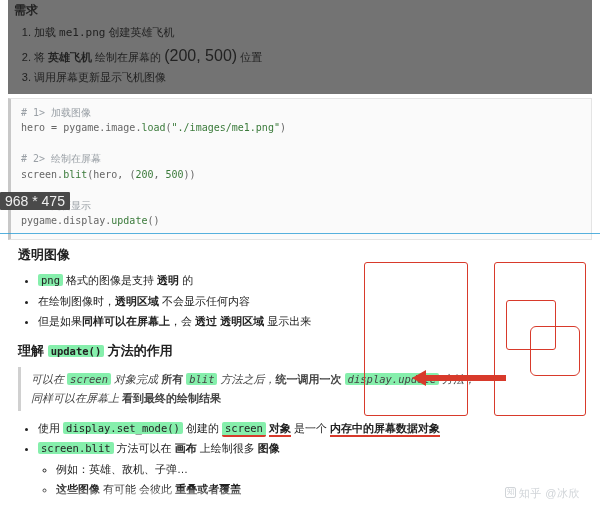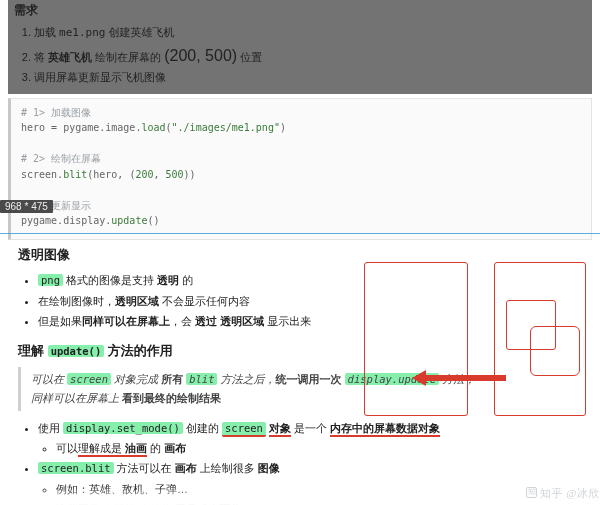--- a/index.html
+++ b/index.html
@@ -9,21 +9,21 @@
   .req-title { font-size: 12px; font-weight: 700; padding: 2px 6px 4px 6px; }
   .ol { padding: 0 0 6px 26px; font-size: 11px; line-height: 1.6; }
   .ol li { margin: 1px 0; }
   .code-inline { font-family: Consolas, Monaco, monospace; font-size: 11px; }
   .tuple { font-family: Liberation Sans, sans-serif; font-size: 16px; }
   .codeblock { margin: 4px 8px 0 8px; border: 1px solid #e4e4e4; border-left: 3px solid #c8c8c8; background: #fafafa; padding: 6px 10px 10px 10px; font-family: Consolas, Monaco, monospace; font-size: 10px; line-height: 1.55; color: #666; white-space: pre; overflow: hidden; }
   .cmt { color: #9aa0a6; }
   .fn { color: #3a7a3a; }
   .num { color: #3a7a3a; }
   .str { color: #3a7a3a; }
-  .size-badge { position: absolute; top: 200px; left: 0; background: #4a4a4a; color: #eee; font-size: 10px; padding: 1px 5px; border-radius: 1px; }
+  .size-badge { position: absolute; top: 192px; left: 0; background: #4a4a4a; color: #eee; font-size: 14px; padding: 1px 5px; border-radius: 1px; }
   .divider { position: absolute; top: 233px; left: 0; right: 0; height: 1px; background: #2c9ed6; opacity: 0.8; }
   .article { position: absolute; top: 238px; left: 0; right: 0; bottom: 0; padding: 6px 33px 0 18px; font-size: 11px; line-height: 1.65; }
   .h2 { font-size: 13px; font-weight: 700; margin-bottom: 6px; }
   .h2b { font-size: 13px; font-weight: 700; margin: 10px 0 6px 0; }
   .bul { list-style: disc; padding-left: 20px; }
   .bul li { margin: 2px 0; }
   .sub { list-style: circle; padding-left: 18px; }
   .b { font-weight: 700; }
   .mono { font-family: Consolas, Monaco, monospace; font-size: 10.5px; background: #86efac; padding: 0 3px; border-radius: 2px; }
   .quote { border-left: 3px solid #d0d0d0; margin: 6px 0 8px 0; padding: 3px 8px 3px 10px; color: #444; font-style: italic; line-height: 1.7; }
@@ -32,21 +32,21 @@
   
   .diagram { position: absolute; top: 256px; right: 12px; width: 230px; height: 170px; pointer-events: none; }
   .rbox { position: absolute; border: 1.5px solid #d83a2b; border-radius: 3px; background: transparent; }
   .screen-box { left: 6px; top: 6px; width: 104px; height: 154px; }
   .wrap-box { left: 136px; top: 6px; width: 92px; height: 154px; }
   .sq1 { left: 148px; top: 44px; width: 50px; height: 50px; }
   .sq2 { left: 172px; top: 70px; width: 50px; height: 50px; border-radius: 6px; }
   .arrow { position: absolute; left: 54px; top: 116px; width: 94px; height: 12px; }
   .arrow-line { position: absolute; left: 10px; top: 3px; width: 84px; height: 6px; background: #d83a2b; }
   .arrow-head { position: absolute; left: 0; top: -2px; width: 0; height: 0; border-top: 8px solid transparent; border-bottom: 8px solid transparent; border-right: 14px solid #d83a2b; }
-  .watermark { position: absolute; right: 0; bottom: 4px; font-size: 11px; color: #d0d4d8; letter-spacing: 0.5px; font-family: Liberation Serif, serif; }
+  .watermark { position: absolute; right: 20px; bottom: 4px; font-size: 11px; color: #d0d4d8; letter-spacing: 0.5px; }
   .wm-icon { display: inline-block; width: 11px; height: 11px; border: 1px solid #d0d4d8; border-radius: 2px; margin-right: 3px; vertical-align: -1px; position: relative; }
   .wm-icon::after { content: "知"; position: absolute; left: 1px; top: -2px; font-size: 8px; color: #d0d4d8; }
   .footer-mask { position: absolute; left: 0; right: 0; bottom: 0; height: 18px; background: linear-gradient(to bottom, rgba(255,255,255,0), #fff); }
 </style>
 </head>
 <body>
 
 <div class="page">
 
   <div class="top-card">
@@ -88,23 +88,20 @@
     <div class="h2b"><span>理解 </span><span class="mono" style="font-weight:700;">update()</span><span> 方法的作用</span></div>
 
     <div class="quote">
       <span>可以在 </span><span class="mono">screen</span><span> 对象完成 </span><span class="b">所有</span><span> </span><span class="mono">blit</span><span> 方法之后，</span><span class="b">统一调用一次</span><span> </span><span class="mono">display.update</span><span> 方法，</span><br>
       <span>同样可以在屏幕上 </span><span class="b">看到最终的绘制结果</span>
     </div>
 
     <ul class="bul">
       <li>
         <span>使用 </span><span class="mono">display.set_mode()</span><span> 创建的 </span><span class="mono u-red">screen</span><span> </span><span class="b u-red">对象</span><span> 是一个 </span><span class="b u-red">内存中的屏幕数据对象</span>
-        <ul class="sub">
-          <li><span>可以</span><span class="u-red">理解成是 </span><span class="b u-red">油画</span><span> 的 </span><span class="b">画布</span></li>
-        </ul>
       </li>
       <li>
         <span class="mono">screen.blit</span><span> 方法可以在 </span><span class="b">画布</span><span> 上绘制很多 </span><span class="b">图像</span>
         <ul class="sub">
           <li>例如：英雄、敌机、子弹…</li>
           <li><span class="b">这些图像</span><span> 有可能 会彼此 </span><span class="b">重叠或者覆盖</span></li>
         </ul>
       </li>
 
     </ul>

